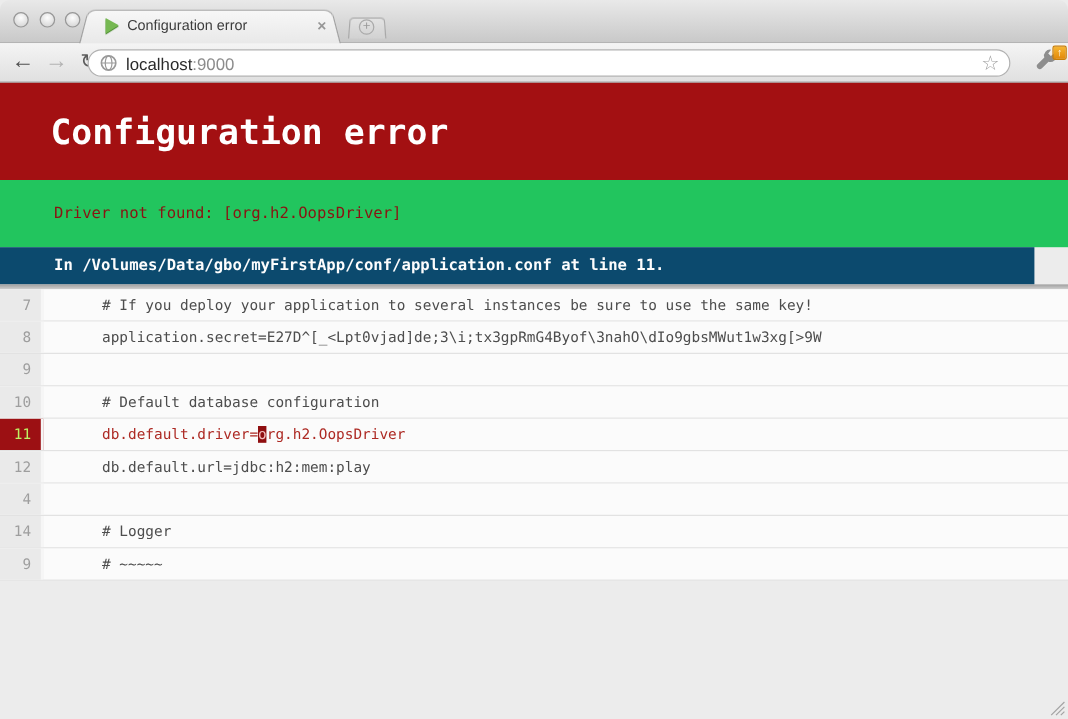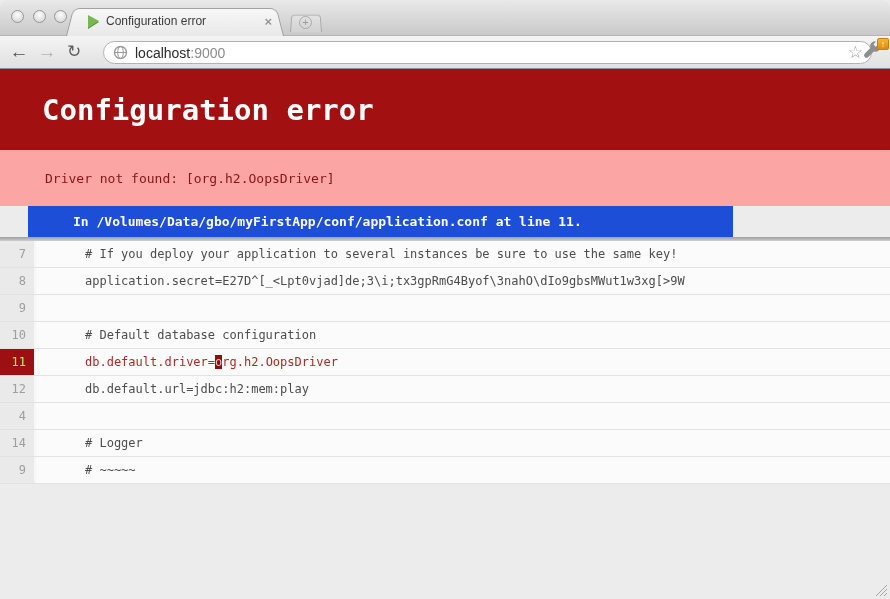--- a/index.html
+++ b/index.html
@@ -38,46 +38,46 @@
 
   
   .toolbar { position:absolute; left:0; top:36px; width:890px; height:33px;
     background:linear-gradient(#f4f4f4,#e0e0e0); border-bottom:1px solid #8f8f8f; }
   .navbtn { position:absolute; top:4px; width:24px; height:24px; text-align:center;
     font-size:19px; line-height:24px; }
   .back    { left:7px;  color:#4f4f4f; }
   .forward { left:35px; color:#b3b3b3; }
   .reload  { left:62px; color:#5c5c5c; font-size:17px; }
 
-  .omnibox { position:absolute; left:103px; top:5px; width:769px; height:23px;
+  .omnibox { position:absolute; left:73px; top:5px; width:769px; height:23px;
     background:#fff; border:1px solid #b2b2b2; border-radius:12px;
     display:flex; align-items:center; padding:0 8px 0 9px; }
   .globe { flex:none; margin-right:7px; display:block; }
   .url { font-size:14px; white-space:nowrap; flex:1; }
   .url .host { color:#2b2b2b; }
   .url .port { color:#8c8c8c; }
   .star { flex:none; font-size:17px; color:#9f9f9f; line-height:17px; }
 
   .wrench-wrap { position:absolute; left:861px; top:4px; width:26px; height:26px; }
   .badge { position:absolute; right:-2px; top:-2px; width:12px; height:12px;
     background:linear-gradient(#f6b531,#e2890a); border:1px solid #c87d06; border-radius:2px;
     color:#fff; font-size:9px; font-weight:bold; line-height:10px; text-align:center; }
 
   
   .page { position:absolute; left:0; top:69px; width:890px; height:530px; background:#ececec; }
   .hdr { position:absolute; left:0; top:0; width:890px; height:81px; background:#a31012;
     display:flex; align-items:center; }
   .hdr h1 { font-family:"DejaVu Sans Mono", monospace; font-weight:bold; font-size:29px;
     color:#fff; padding-left:42px; letter-spacing:0; }
-  .banner { position:absolute; left:0; top:81px; width:890px; height:56px; background:#fca5a5;
+  .banner { position:absolute; left:0; top:81px; width:890px; height:56px; background:#22c55e;
     display:flex; align-items:center; }
   .banner span { font-family:"DejaVu Sans Mono", monospace; font-size:13px; color:#8a1313;
     padding-left:45px; }
-  .darkbar { position:absolute; left:0; top:137px; width:705px; height:31px; background:#1d4ed8;
-    display:flex; align-items:center;margin-left:28px; }
+  .darkbar { position:absolute; left:0; top:137px; width:862px; height:31px; background:#0c4a6e;
+    display:flex; align-items:center; }
   .darkbar span { font-family:"DejaVu Sans Mono", monospace; font-weight:bold; font-size:13px;
     color:#fdfdfd; padding-left:45px; white-space:pre; }
   .bar-shadow { position:absolute; left:0; top:168px; width:890px; height:4px;
     background:linear-gradient(#9f9f9f,#cfcfcf); }
 
   .code-lines { position:absolute; left:0; top:172px; width:890px; }
   .code-row { display:flex; height:27px; line-height:26px; border-bottom:1px solid #e2e2e2;
     background:#fbfbfb; font-family:"DejaVu Sans Mono", monospace; font-size:12px; color:#4d4d4d; }
   .code-row .gutter { flex:none; width:36px; background:#eaeaea; color:#9e9e9e;
     text-align:right; padding-right:8px; border-right:2px solid #f6f6f6; }

